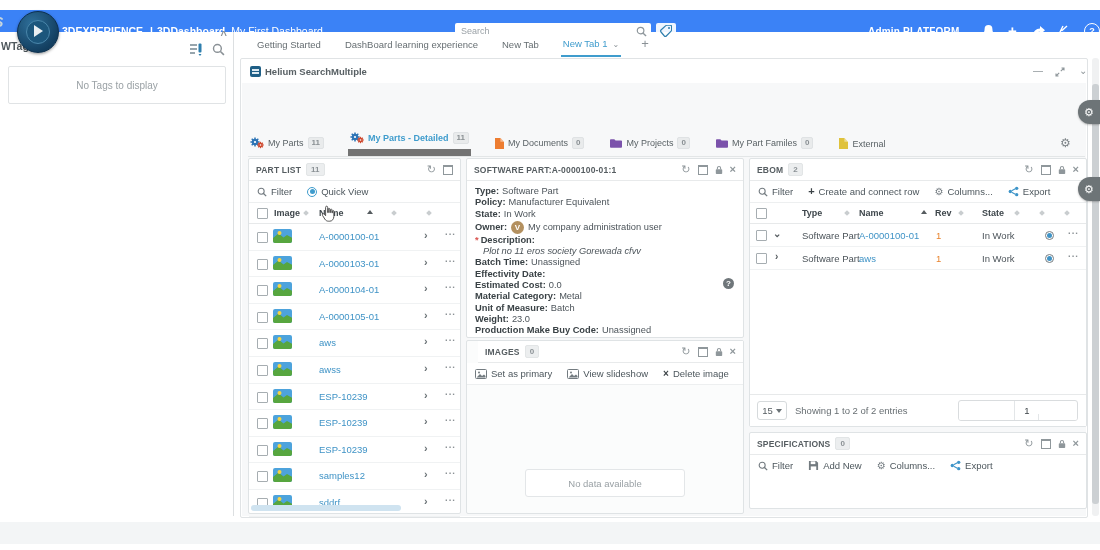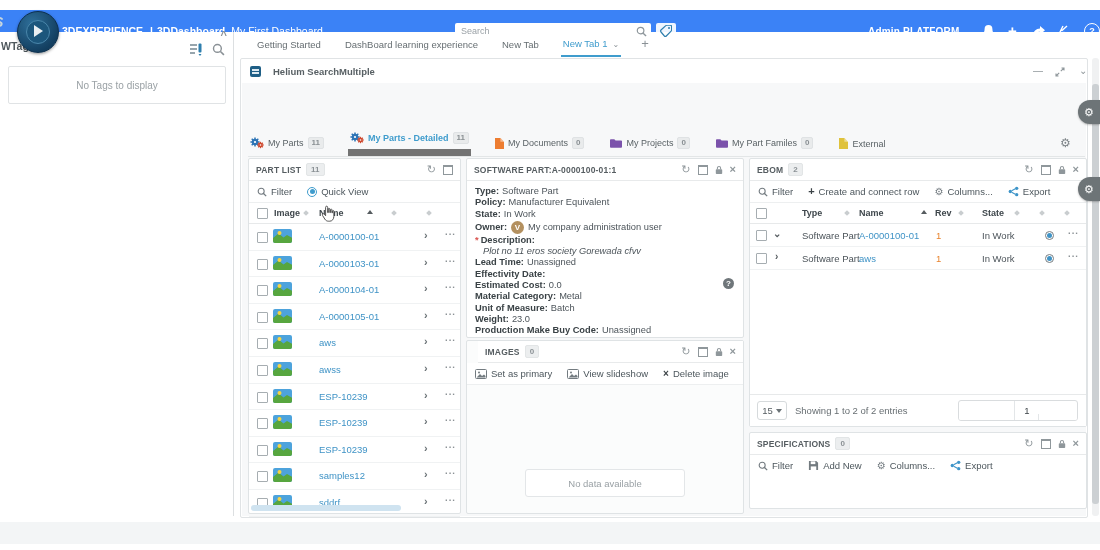--- a/index.html
+++ b/index.html
@@ -49,21 +49,21 @@
   
   .dtabs{position:absolute;left:255px;top:34px;height:22px;display:flex;gap:20px;align-items:center;}
   .dtab{font-size:9.5px;color:#666e72;cursor:pointer;padding:4px 2px 6px 2px;white-space:nowrap;}
   .dtab.active{color:#3f9ccd;border-bottom:2px solid #3f9ccd;}
   .dtab .caret{font-size:8px;color:#8a9196;margin-left:5px;}
   .dtab-add{font-size:13px;color:#8a9196;cursor:pointer;padding-bottom:3px;}
 
   
   .widget{position:absolute;left:240px;top:58px;width:846px;height:458px;background:#fff;
      border:1px solid #e0e3e5;border-radius:2px;}
-  .whead{position:absolute;left:0;top:0;right:0;height:24px;display:flex;align-items:center;padding:0 9px;gap:12px;}
+  .whead{position:absolute;left:0;top:0;right:0;height:24px;display:flex;align-items:center;padding:0 9px;gap:4px;}
   .wicon{width:11px;height:11px;border-radius:2px;background:#1f5f86;position:relative;}
   .wicon::after{content:"";position:absolute;left:2px;top:3px;width:7px;height:2px;background:#dce9f1;box-shadow:0 3px 0 #dce9f1;}
   .wtitle{font-size:9.5px;font-weight:bold;color:#586064;}
   .wctrl{position:absolute;top:6px;color:#8f979b;cursor:pointer;font-size:10px;}
   .wbody{position:absolute;left:1px;top:24px;right:1px;bottom:1px;background:#f7f8f9;}
 
   
   .apptabs{position:absolute;left:248px;top:126px;width:837px;height:30px;display:flex;align-items:flex-end;gap:22px;
      border-bottom:1px solid #e3e6e7;z-index:2;}
   .atab{display:flex;align-items:center;gap:4px;padding:0 2px 7px 2px;font-size:9px;color:#5a6266;cursor:pointer;white-space:nowrap;}
@@ -543,21 +543,21 @@
         <span>My company administration user</span>
       </div>
       <div class="sp-row">
         <span class="req">*</span><span class="sp-label">Description:</span>
       </div>
       <div class="sp-row">
         <span class="sp-value" style="margin-left:8px;font-style:italic;">Plot no 11 eros society Gorewada cfvv</span>
       </div>
       <div>
 
-          <div class="sp-row"><span class="sp-label">Lead Time:</span><span class="sp-value">Unassigned</span></div>
+          <div class="sp-row"><span class="sp-label">Batch Time:</span><span class="sp-value">Unassigned</span></div>
 
           <div class="sp-row"><span class="sp-label">Effectivity Date:</span><span class="sp-value"></span></div>
 
           <div class="sp-row"><span class="sp-label">Estimated Cost:</span><span class="sp-value">0.0</span></div>
 
           <div class="sp-row"><span class="sp-label">Material Category:</span><span class="sp-value">Metal</span></div>
 
           <div class="sp-row"><span class="sp-label">Unit of Measure:</span><span class="sp-value">Batch</span></div>
 
           <div class="sp-row"><span class="sp-label">Weight:</span><span class="sp-value">23.0</span></div>

